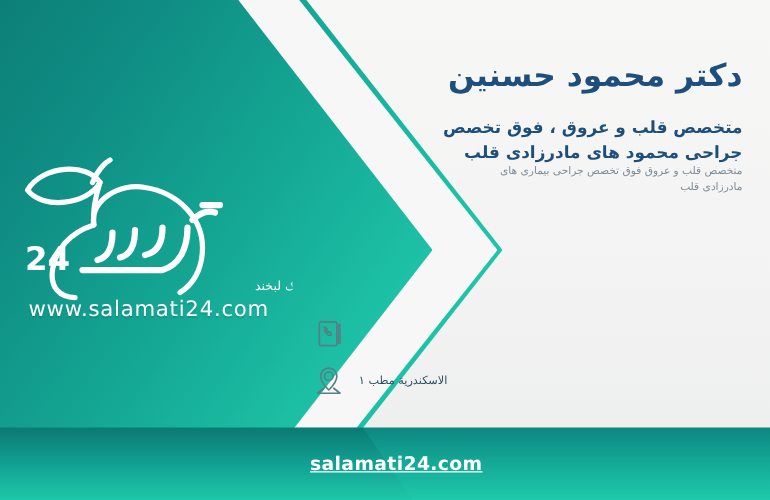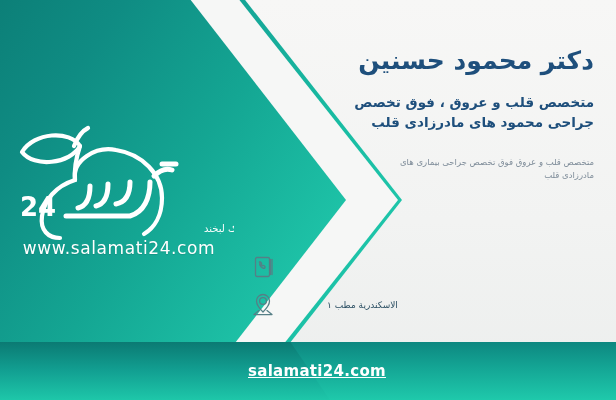--- a/index.html
+++ b/index.html
@@ -66,41 +66,40 @@
     letter-spacing:0px; line-height:1.2;
   }
   .specialty{
     position:absolute; right:22px; top:92px; width:420px;
     text-align:right; direction:rtl;
     color:#1e4f7c; font-size:13.5px; font-weight:bold; line-height:1.5;
   }
   .specialty-small{
     position:absolute; right:22px; top:131px; width:300px;
     text-align:right; direction:rtl;
-    color:#7e8c99; font-size:8.5px; line-height:1.55;margin-top:25px;
+    color:#7e8c99; font-size:8.5px; line-height:1.55;
   }
 
   
   .contact{
     position:absolute; right:18px; top:248px; width:350px;
     direction:rtl;
   }
   .contact-row{
     display:flex; align-items:center; justify-content:flex-start;
     flex-direction:row-reverse; gap:9px; height:38px;
   }
   .contact-icon{
     width:30px; height:32px; flex:0 0 30px;
     display:flex; align-items:center; justify-content:center;
     color:#567f86;
   }
   .contact-text{
     color:#2c4f63; font-size:9px; text-align:right; direction:rtl;
     white-space:nowrap;
-    margin-left:40px;
   }
 
   
   .footer{
     position:absolute; left:0; bottom:0; width:616px; height:58px;
     background:linear-gradient(180deg,#0d8780 0%,#14a695 45%,#1fc9ab 100%);
     display:flex; align-items:center; justify-content:center;
   }
   .footer-notch{
     position:absolute; left:0; bottom:0; width:330px; height:58px;

